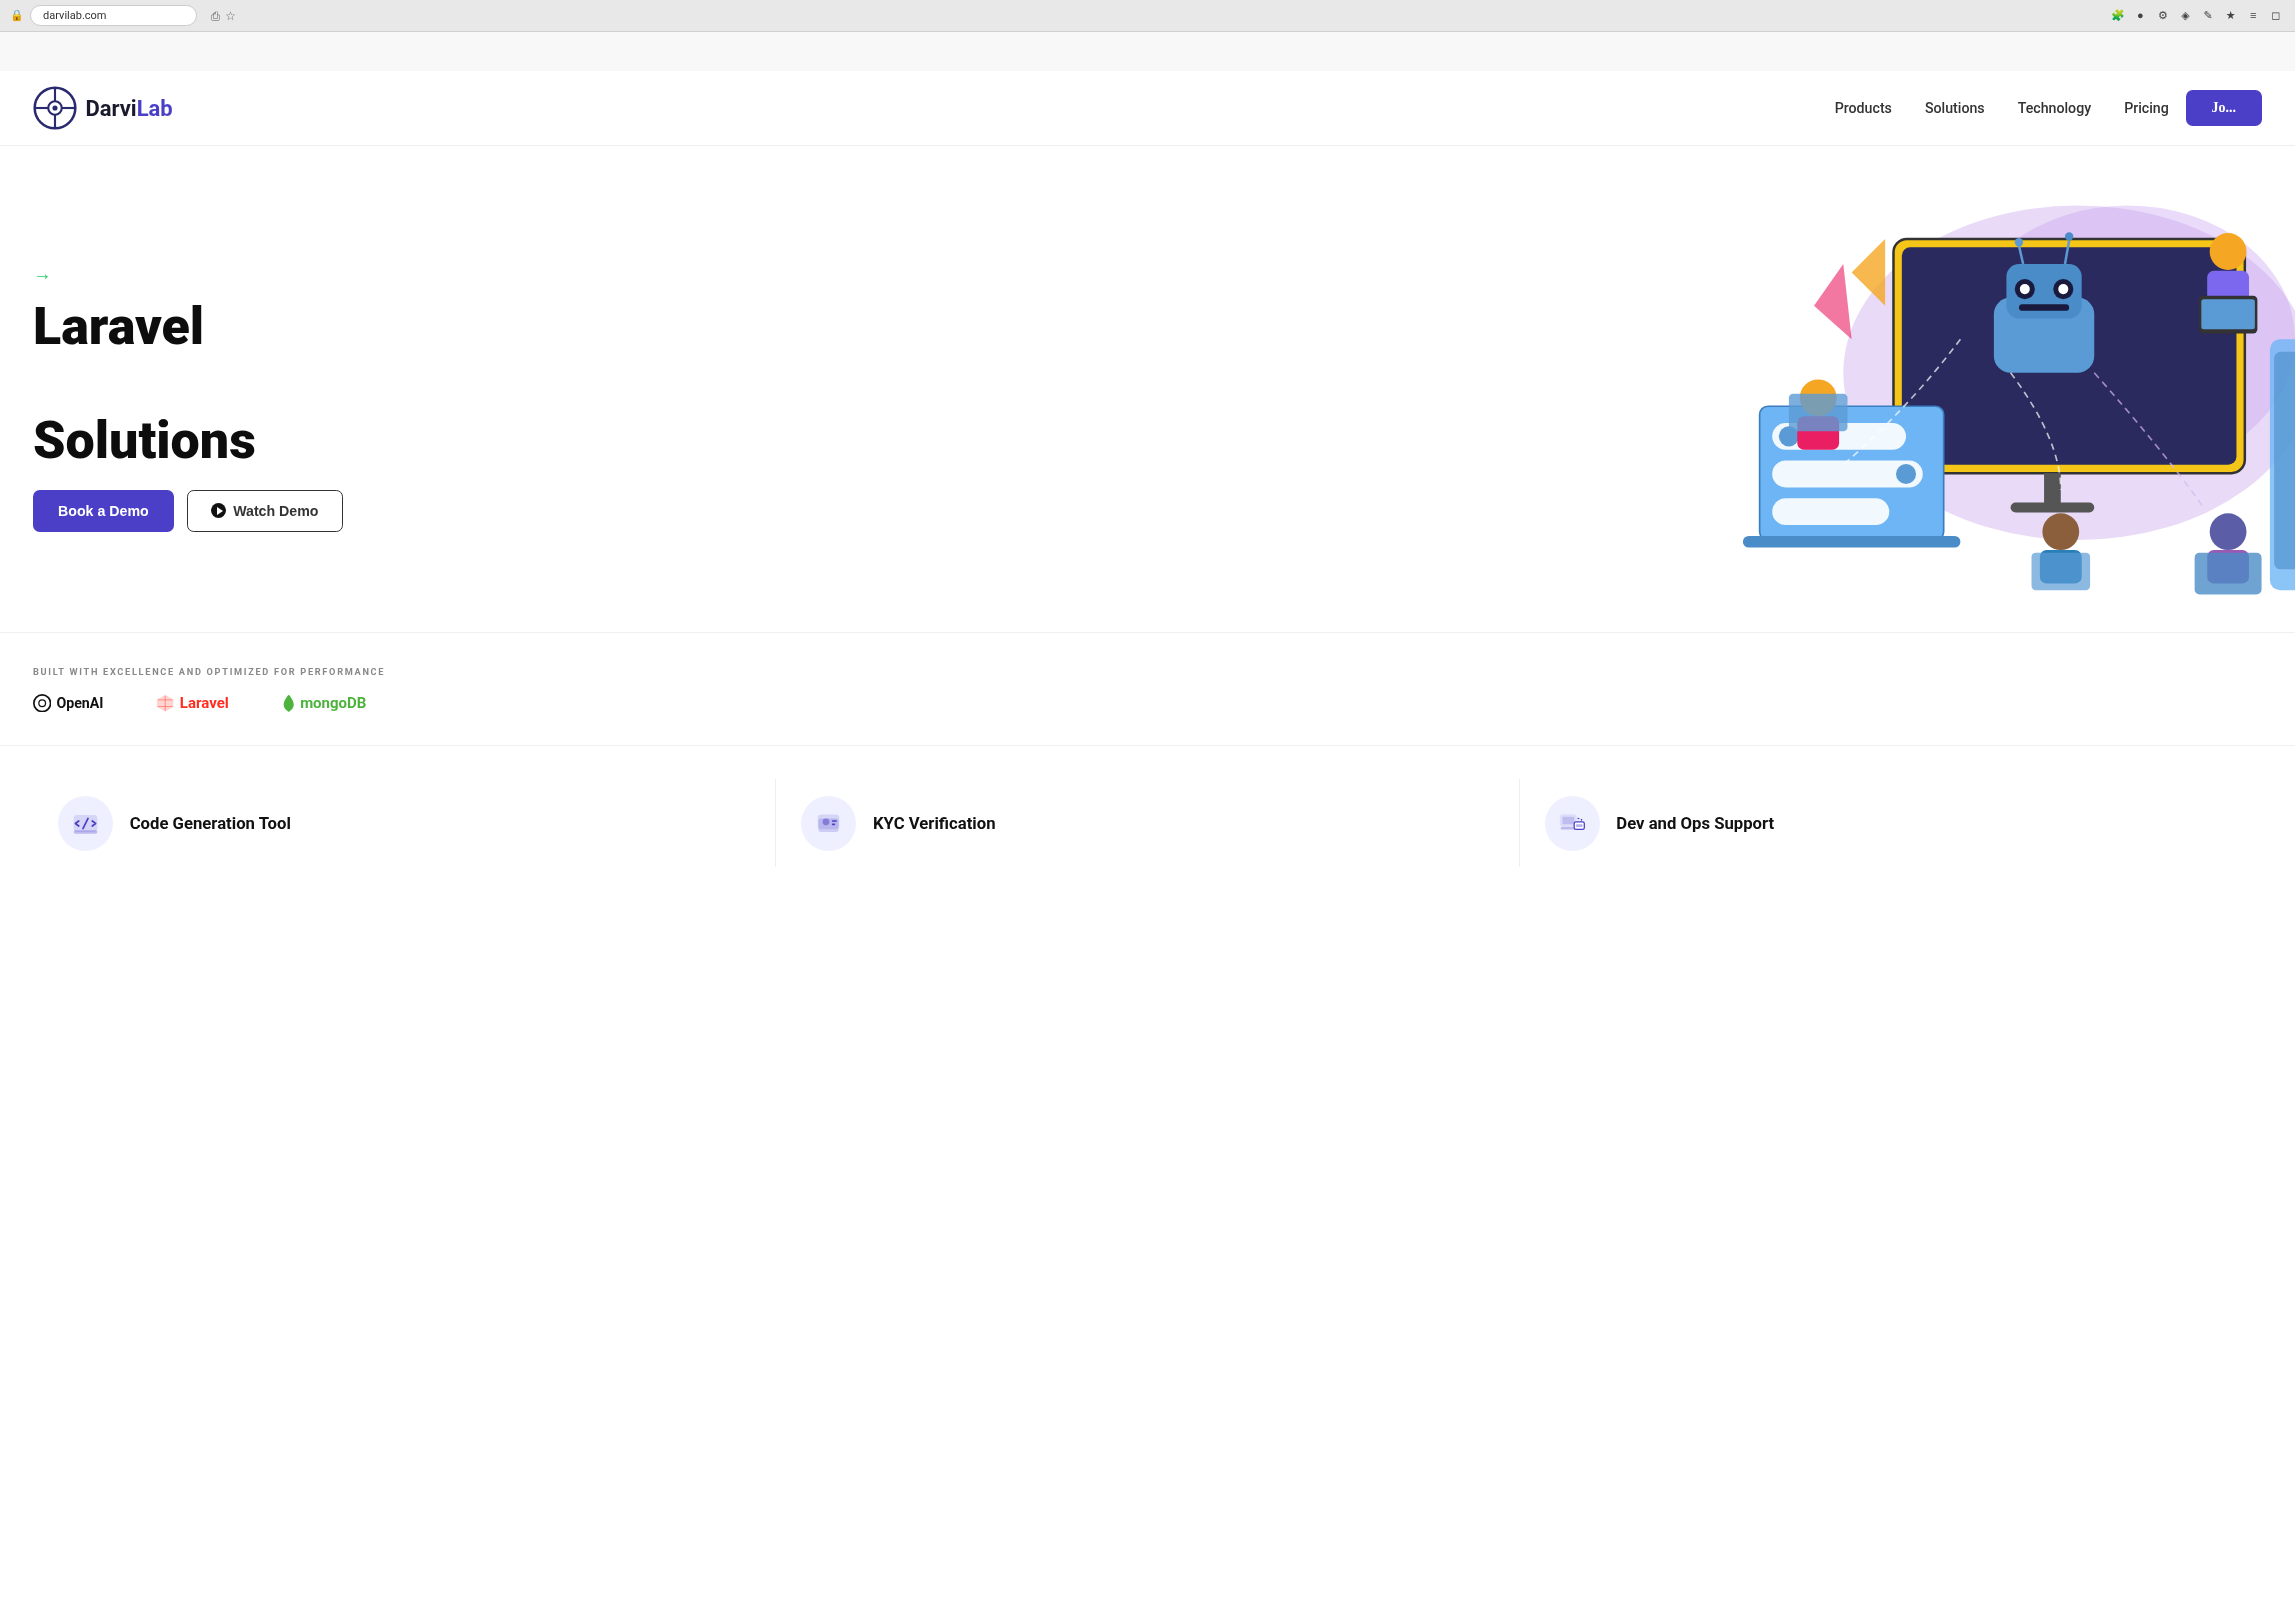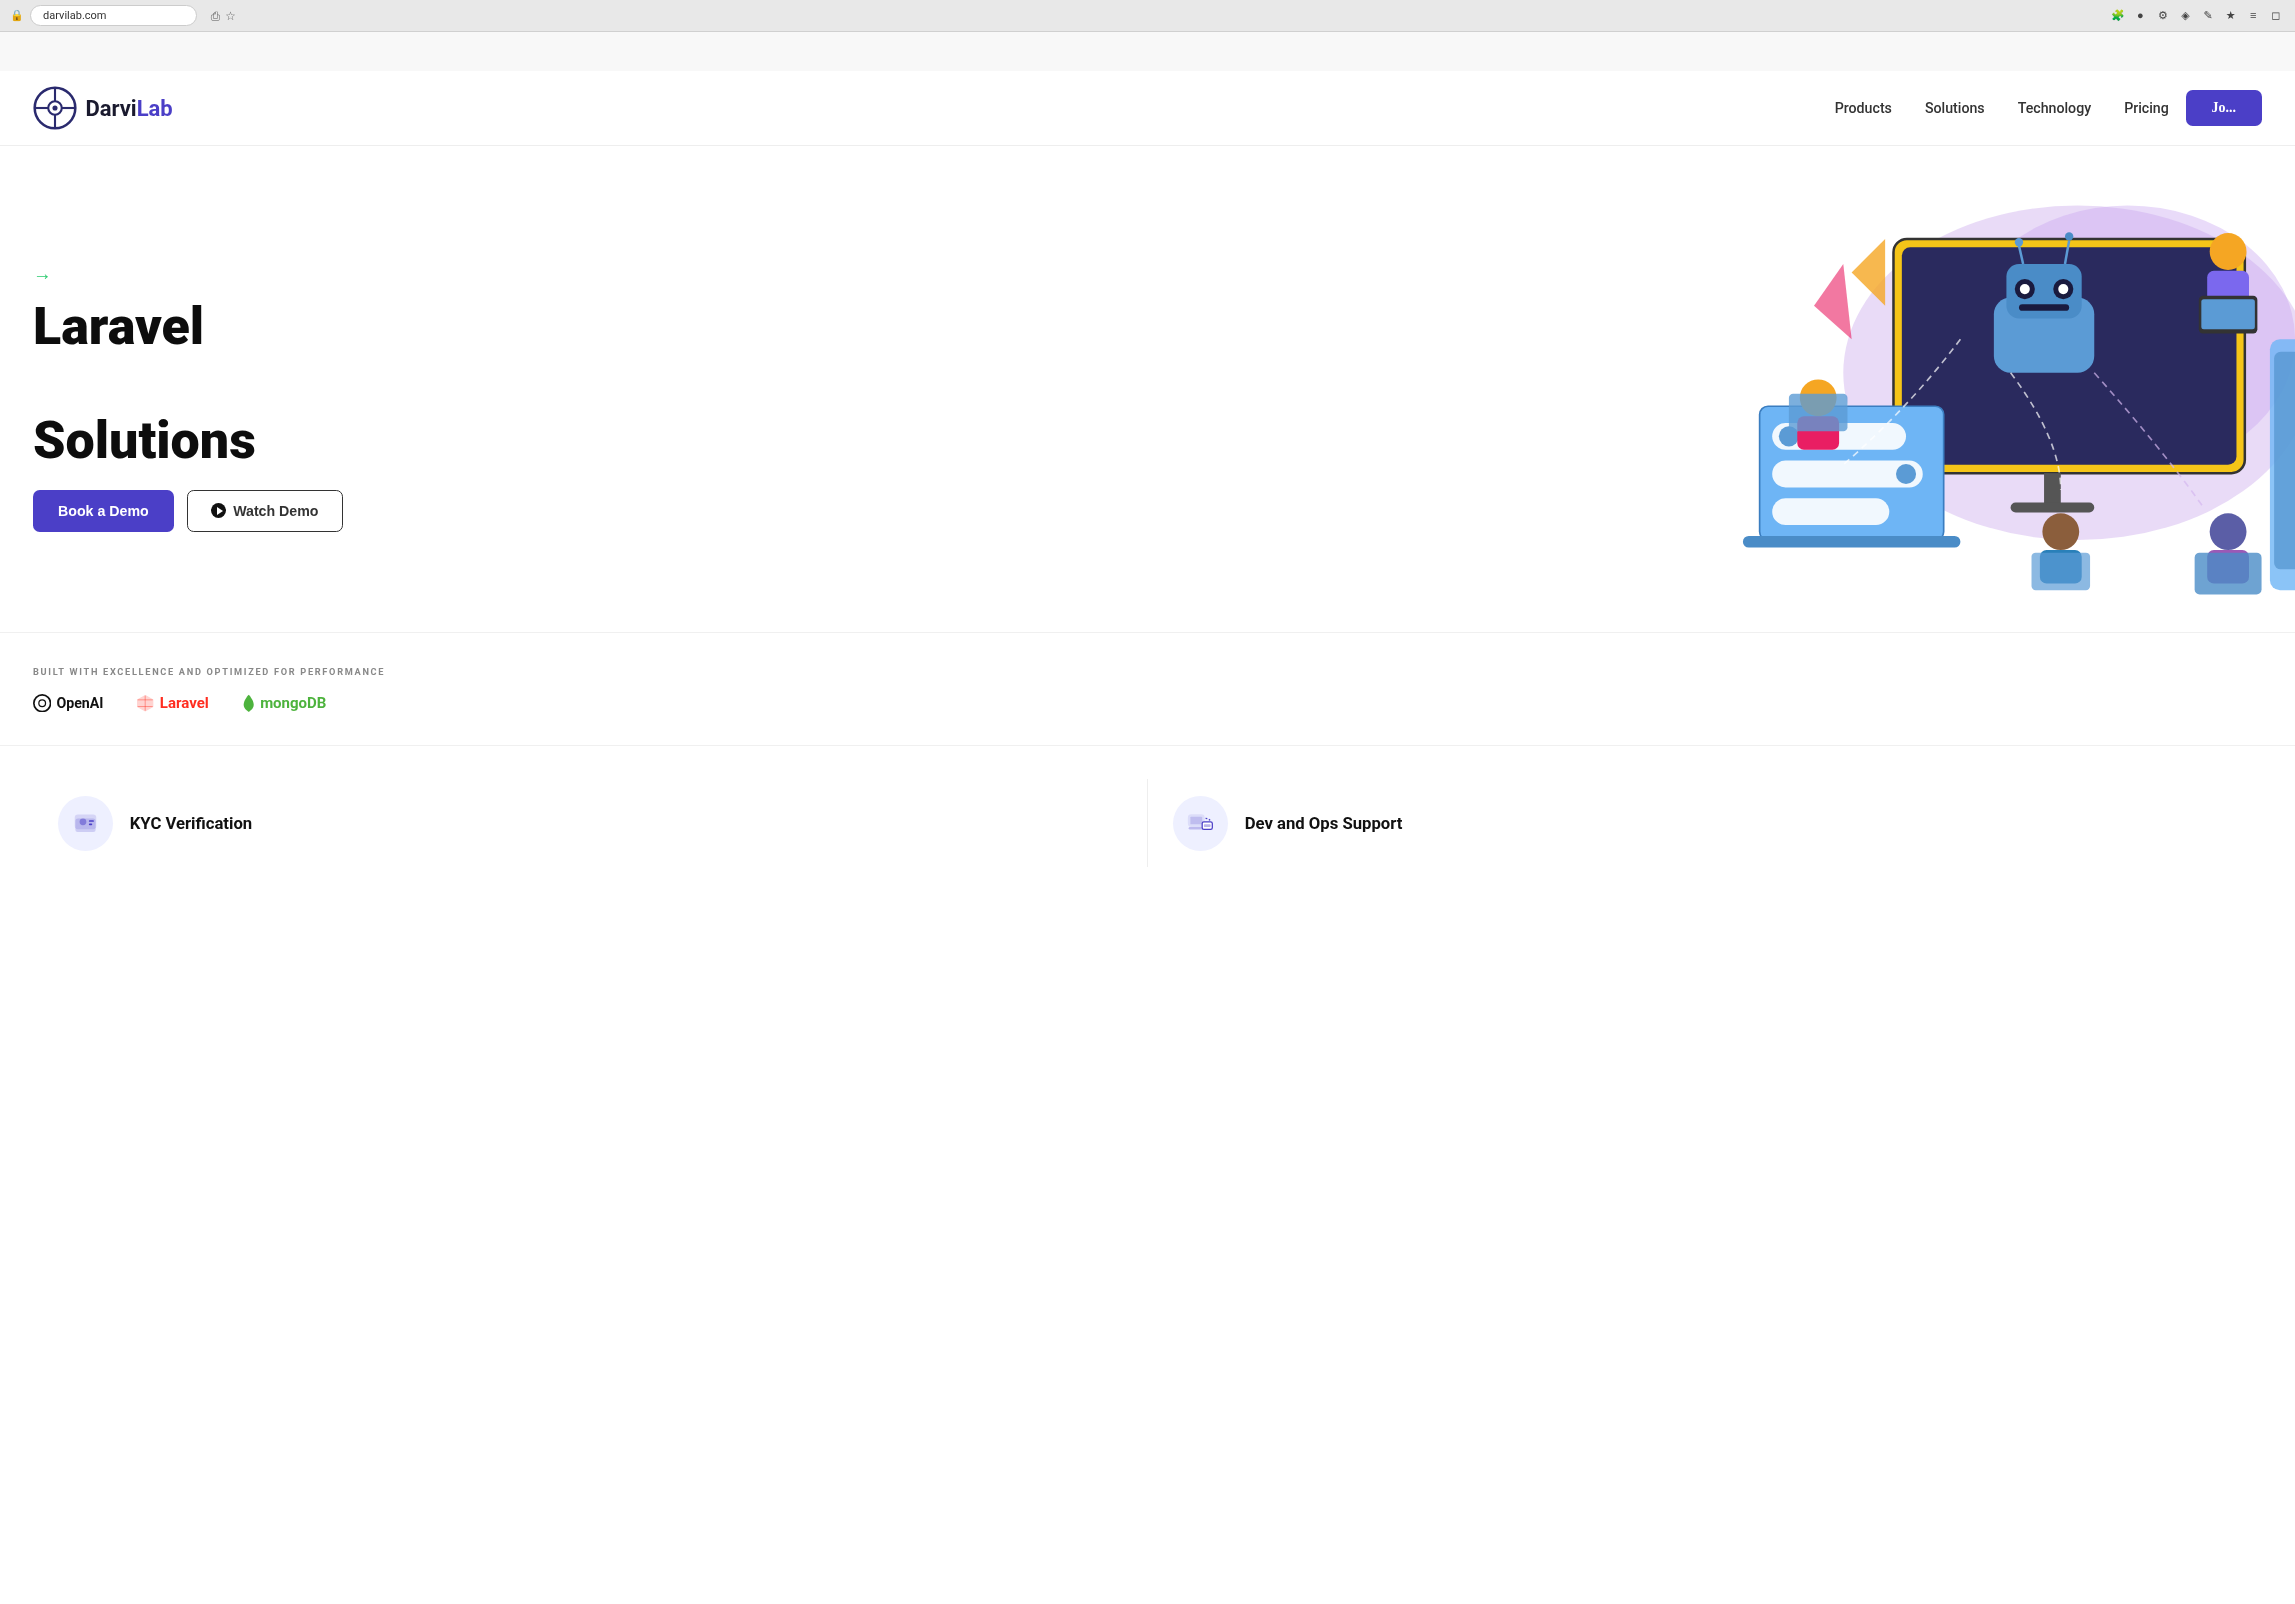--- a/index.html
+++ b/index.html
@@ -206,21 +206,21 @@
       font-size: 9.2px;
       font-weight: 700;
       letter-spacing: 1.7px;
       color: #888;
       text-transform: uppercase;
       margin-bottom: 16.7px;
     }
     .partners-logos {
       display: flex;
       align-items: center;
-      gap: 33px;
+      gap: 53px;
     }
     .partner-logo {
       font-size: 15px;
       font-weight: 700;
       display: flex;
       align-items: center;
       gap: 5px;
     }
     .openai-logo { color: #111; font-size: 14.2px; }
     .laravel-logo { color: #FF2D20; }
@@ -430,20 +430,32 @@
           <path d="M8 1 C8 1 14 7 14 13 C14 17 11 20 8 21 C5 20 2 17 2 13 C2 7 8 1 8 1Z" fill="#4DB33D"></path>
           <line x1="8" y1="15" x2="8" y2="21" stroke="#4DB33D" stroke-width="2"></line>
         </svg>
         <span>mongoDB</span>
       </div>
     </div>
   </section>
 
   <section class="cards-section">
 
+    <div class="card-item">
+      <div class="card-icon-circle">
+        <svg width="27" height="27" viewBox="0 0 32 32" fill="none">
+          <rect x="2" y="6" width="28" height="20" rx="4" fill="#4B3FC7" opacity="0.15"></rect>
+          <path d="M8 13L4 16L8 19" stroke="#4B3FC7" stroke-width="2" stroke-linecap="round" stroke-linejoin="round"></path>
+          <path d="M24 13L28 16L24 19" stroke="#4B3FC7" stroke-width="2" stroke-linecap="round" stroke-linejoin="round"></path>
+          <path d="M19 10L13 22" stroke="#4B3FC7" stroke-width="2" stroke-linecap="round"></path>
+          <rect x="2" y="24" width="28" height="4" rx="2" fill="#4B3FC7" opacity="0.3"></rect>
+        </svg>
+      </div>
+      <span class="card-label">Code Generation Tool</span>
+    </div>
 
     <div class="card-item">
       <div class="card-icon-circle">
         <svg width="27" height="27" viewBox="0 0 32 32" fill="none">
           <rect x="4" y="10" width="24" height="16" rx="3" fill="#4B3FC7" opacity="0.2"></rect>
           <rect x="4" y="6" width="24" height="16" rx="3" fill="#4B3FC7" opacity="0.15" stroke="#4B3FC7" stroke-width="1.5"></rect>
           <circle cx="13" cy="14" r="4" fill="#4B3FC7" opacity="0.5"></circle>
           <rect x="20" y="12" width="6" height="2" rx="1" fill="#4B3FC7"></rect>
           <rect x="20" y="16" width="4" height="2" rx="1" fill="#4B3FC7"></rect>
         </svg>

